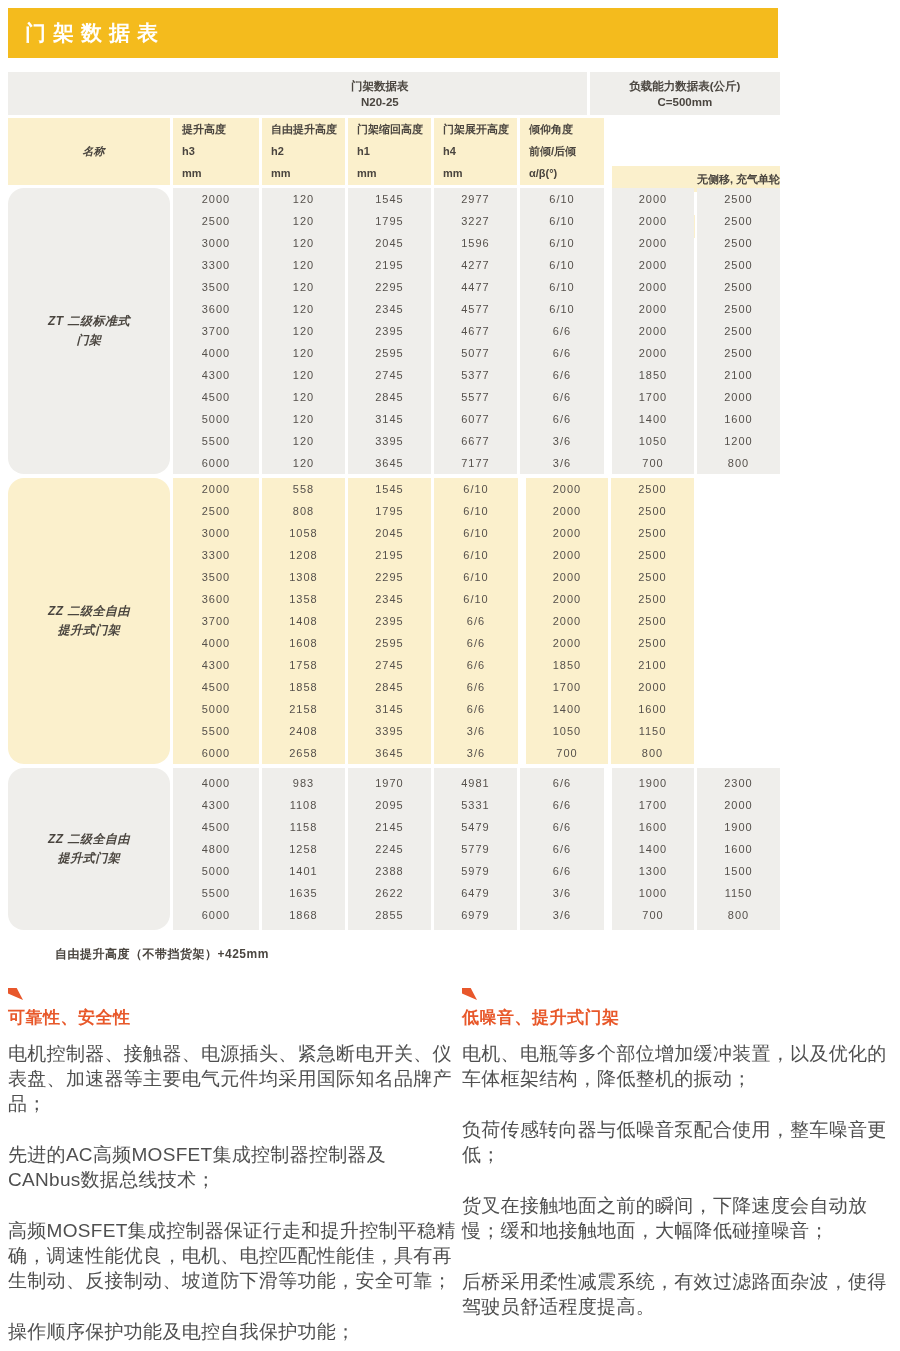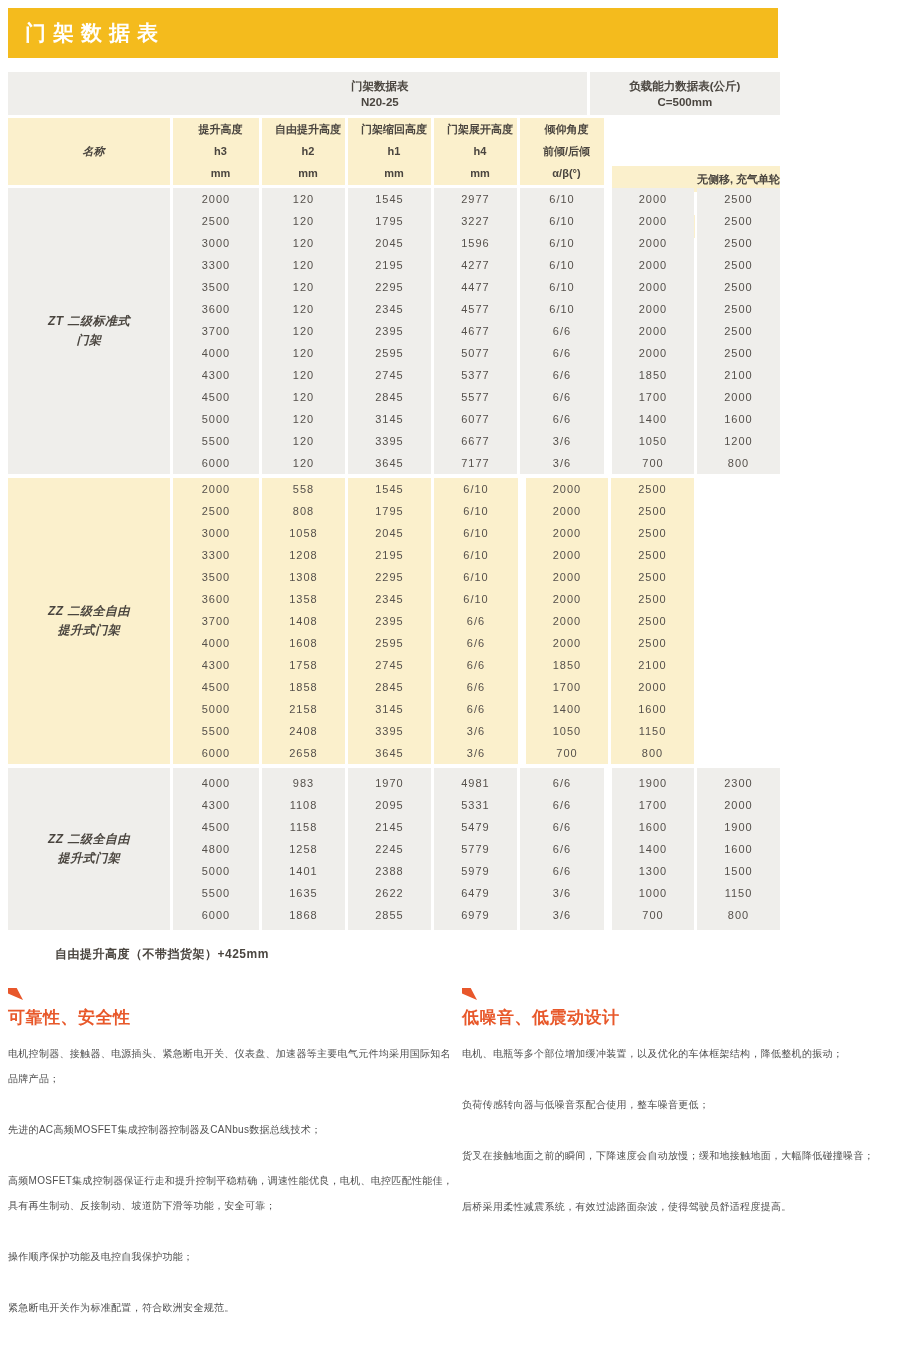--- a/index.html
+++ b/index.html
@@ -42,21 +42,21 @@
   .banda .a1 .ttl, .banda .a2 {
     text-align: center; font-weight: bold; color: #4A453F;
     padding-top: 6px; line-height: 16px; font-size: 11.5px;
   }
   .banda .a1 .ttl { flex: 1; }
   .banda .a2 { width: 196px; }
 
   
   .bandb { height: 67px; }
   .hcell {
-    text-align: center; font-weight: bold; color: #4A453F; padding-left: 9px;
+    text-align: left; font-weight: bold; color: #4A453F; padding-left: 9px;
   }
   .hcell .ln { height: 22px; line-height: 23px; }
   .col-name  { width: 162px; font-style: italic; }
   .col-h3    { width: 86px; }
   .col-h2, .col-h1, .col-h4 { width: 83px; }
   .col-angle { width: 84px; }
   .col-n20   { width: 82px; margin-left: 5px; }
   .col-n25   { width: 83px; }
   .name-head { display: flex; align-items: center; justify-content: center; }
   .load-head { width: 168px; margin-left: 5px; display: flex; flex-direction: column; background: transparent; }
@@ -68,21 +68,21 @@
 
   
   .dcol .cell {
     height: 22px; line-height: 22px; text-align: center;
     letter-spacing: 1px; color: #55504B;
   }
   .pad { padding: 4px 0; }
   .namecol {
     display: flex; flex-direction: column; align-items: center; justify-content: center;
     text-align: center; font-weight: bold; font-size: 12px; color: #4A453F;
-    line-height: 19px; letter-spacing: 0.5px;
+    line-height: 19px; letter-spacing: 0.5px; border-radius: 16px;
   }
 
   
   .footnote {
     position: absolute; left: 55px; top: 946px;
     font-size: 12px; font-weight: bold; color: #4A453F; letter-spacing: 0.5px;
   }
 
   
   .sections { position: absolute; left: 8px; top: 988px; width: 886px; display: flex; column-gap: 6px; }
@@ -90,21 +90,21 @@
   .section-right { width: 432px; }
   .marker {
     width: 15px; height: 12px; background: #E8572B;
     clip-path: polygon(0 0, 58% 0, 100% 100%, 0 45%);
   }
   .sec-heading {
     font-size: 17px; font-weight: bold; color: #E8582A;
     margin: 6px 0 12px 0; letter-spacing: 0.5px;
   }
   .sec-p {
-    font-size: 10px; color: #4F4F4F; line-height: 25px; margin: 0 0 26px 0;
+    font-size: 19px; color: #4F4F4F; line-height: 25px; margin: 0 0 26px 0;
     letter-spacing: 0.3px;
   }
 </style>
 </head>
 <body>
 
 <div class="titlebar">
   <span class="t">门架数据表</span>
 </div>
 
@@ -451,19 +451,19 @@
     <div class="marker"></div>
     <div class="sec-heading">可靠性、安全性</div>
     <p class="sec-p">电机控制器、接触器、电源插头、紧急断电开关、仪表盘、加速器等主要电气元件均采用国际知名品牌产品；</p>
     <p class="sec-p">先进的AC高频MOSFET集成控制器控制器及CANbus数据总线技术；</p>
     <p class="sec-p">高频MOSFET集成控制器保证行走和提升控制平稳精确，调速性能优良，电机、电控匹配性能佳，具有再生制动、反接制动、坡道防下滑等功能，安全可靠；</p>
     <p class="sec-p">操作顺序保护功能及电控自我保护功能；</p>
     <p class="sec-p">紧急断电开关作为标准配置，符合欧洲安全规范。</p>
   </div>
   <div class="section-right">
     <div class="marker"></div>
-    <div class="sec-heading">低噪音、低震动设计</div>
+    <div class="sec-heading">低噪音、提升式门架</div>
     <p class="sec-p">电机、电瓶等多个部位增加缓冲装置，以及优化的车体框架结构，降低整机的振动；</p>
     <p class="sec-p">负荷传感转向器与低噪音泵配合使用，整车噪音更低；</p>
     <p class="sec-p">货叉在接触地面之前的瞬间，下降速度会自动放慢；缓和地接触地面，大幅降低碰撞噪音；</p>
     <p class="sec-p">后桥采用柔性减震系统，有效过滤路面杂波，使得驾驶员舒适程度提高。</p>
   </div>
 </div>
 
 </body></html>

